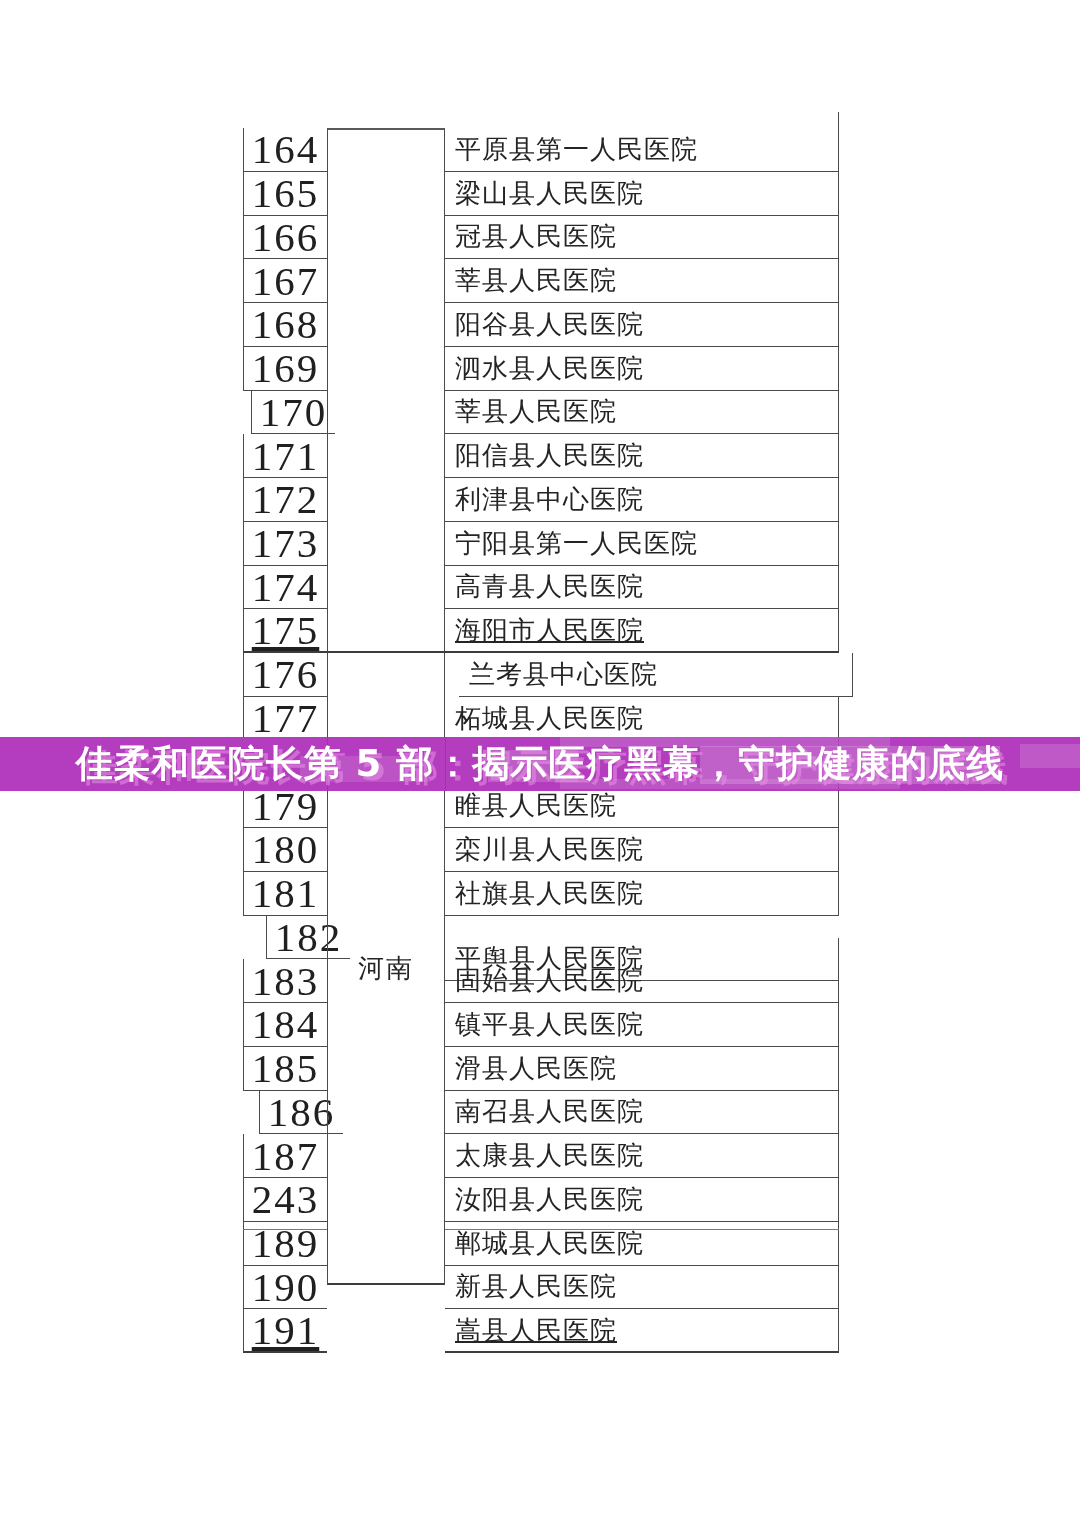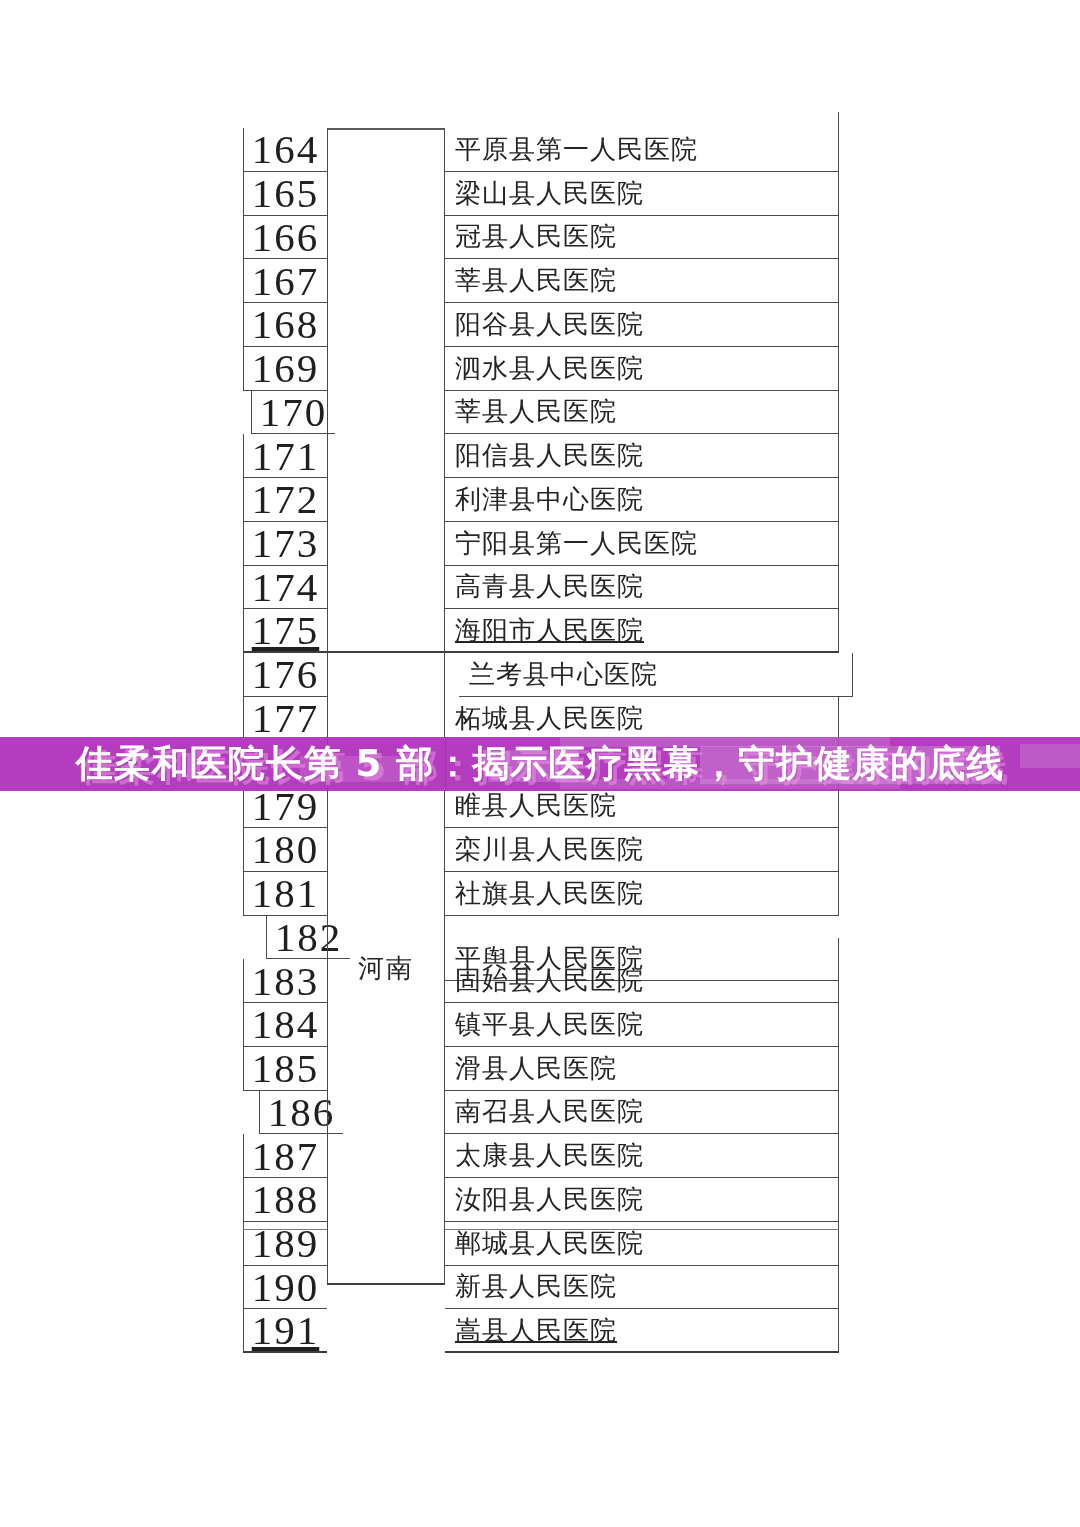--- a/index.html
+++ b/index.html
@@ -73,21 +73,21 @@
       <div class="cell num" style="left:243px;top:959.25px;width:84px;height:43.75px;">183</div>
       <div class="cell name" style="left:445px;top:959.25px;width:394px;height:43.75px;">固始县人民医院</div>
       <div class="cell num" style="left:243px;top:1003px;width:84px;height:43.75px;font-family:Liberation Serif, serif;">184</div>
       <div class="cell name" style="left:445px;top:1003px;width:394px;height:43.75px;">镇平县人民医院</div>
       <div class="cell num" style="left:243px;top:1046.75px;width:84px;height:43.75px;">185</div>
       <div class="cell name" style="left:445px;top:1046.75px;width:394px;height:43.75px;">滑县人民医院</div>
       <div class="cell num" style="left:259px;top:1090.5px;width:84px;height:43.75px;">186</div>
       <div class="cell name" style="left:445px;top:1090.5px;width:394px;height:43.75px;">南召县人民医院</div>
       <div class="cell num" style="left:243px;top:1134.25px;width:84px;height:43.75px;">187</div>
       <div class="cell name" style="left:445px;top:1134.25px;width:394px;height:43.75px;">太康县人民医院</div>
-      <div class="cell num" style="left:243px;top:1178px;width:84px;height:43.75px;">188</div>
+      <div class="cell num" style="left:243px;top:1178px;width:84px;height:43.75px;">243</div>
       <div class="cell name" style="left:445px;top:1178px;width:394px;height:43.75px;">汝阳县人民医院</div>
       <div class="cell num" style="left:243px;top:1221.75px;width:84px;height:43.75px;">189</div>
       <div class="cell name" style="left:445px;top:1221.75px;width:394px;height:43.75px;">郸城县人民医院</div>
       <div class="cell num" style="left:243px;top:1265.5px;width:84px;height:43.75px;">190</div>
       <div class="cell name" style="left:445px;top:1265.5px;width:394px;height:43.75px;">新县人民医院</div>
       <div class="cell num thick" style="left:243px;top:1309.25px;width:84px;height:43.75px;">191</div>
       <div class="cell name thick" style="left:445px;top:1309.25px;width:394px;height:43.75px;">嵩县人民医院</div>
       <div class="provbox" style="left:327px;top:653px;width:118px;height:632px;">河南</div>
       <div class="stub" style="left:838px;top:112px;width:1px;height:16px;"></div>
       <div class="pbline" style="left:243px;top:1228.75px;width:84px;"></div>

